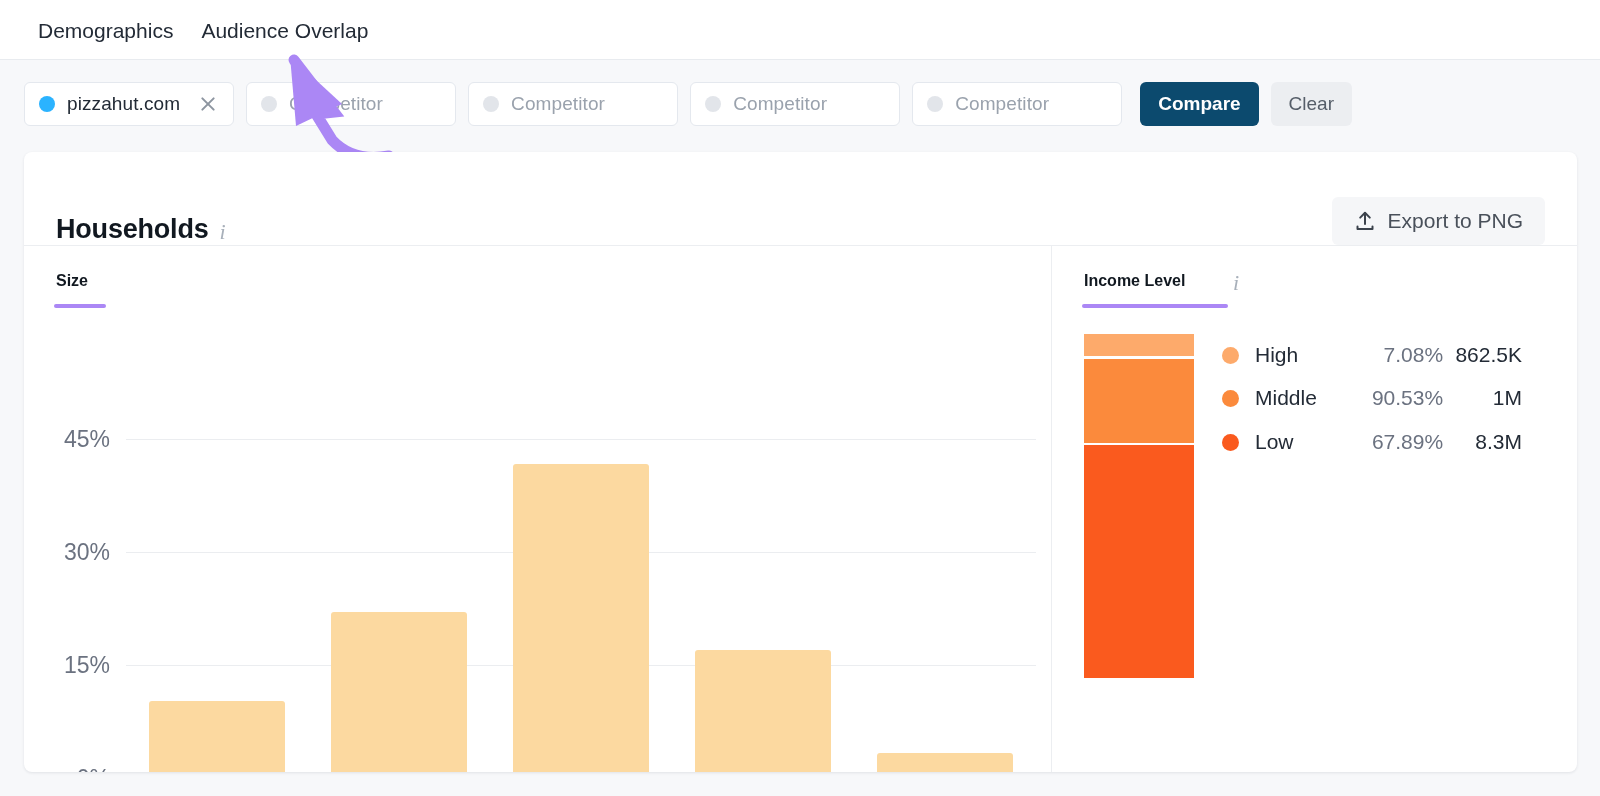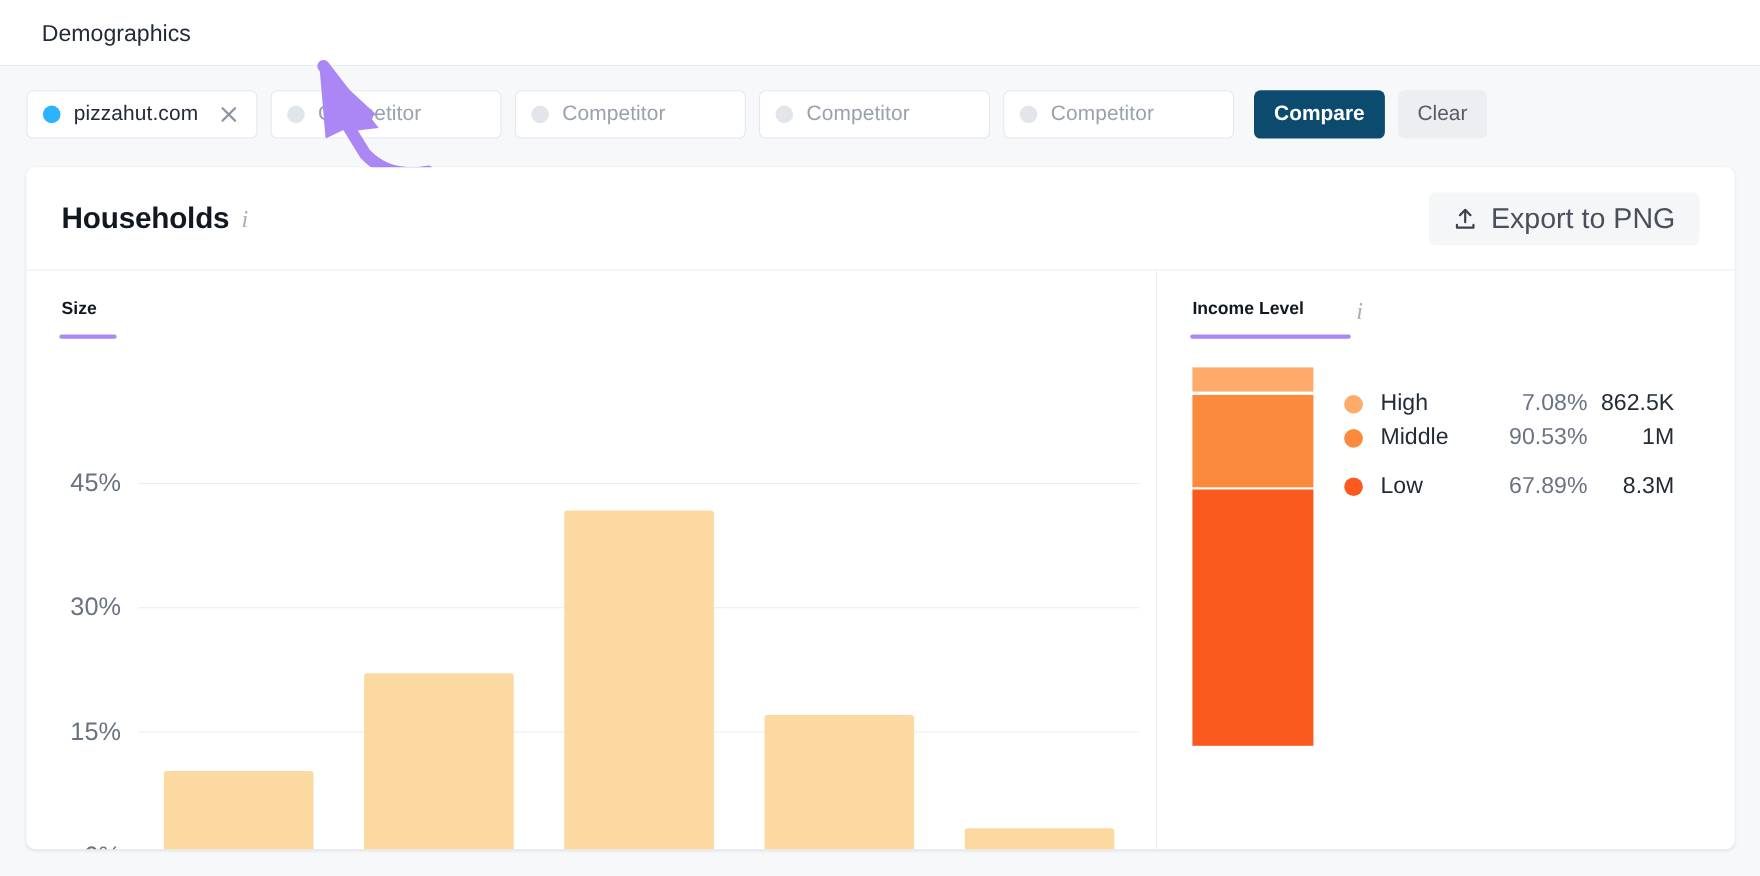--- a/index.html
+++ b/index.html
@@ -113,21 +113,21 @@
     left: 24px; top: 152px;
     width: 1553px; height: 620px;
     background: #ffffff;
     border-radius: 8px;
     box-shadow: 0 1px 3px rgba(30,40,60,.10);
     overflow: hidden;
   }
   .card-head {
     height: 94px;
     border-bottom: 1px solid #eceef1;
-    display: flex; align-items: center;
+    display: flex; align-items: flex-end;
     padding: 0 32px;
   }
   .card-title {
     font-size: 27px; font-weight: 700; color: #111820;
     letter-spacing: -.2px;
   }
   .info-i {
     display: inline-block;
     margin-left: 11px;
     font-family: "Liberation Serif", serif;
@@ -137,21 +137,21 @@
     cursor: pointer;
     vertical-align: 2px;
   }
   .btn-export {
     margin-left: auto;
     height: 48px;
     padding: 0 22px;
     background: #f5f6f8;
     border: none; border-radius: 6px;
     display: flex; align-items: center; gap: 12px;
-    font-family: inherit; font-size: 26px; color: #49505a;
+    font-family: inherit; font-size: 21px; color: #49505a;
     cursor: pointer;
   }
 
   .card-body { display: flex; height: 526px; }
   .panel-left  { width: 1027px; position: relative; }
   .panel-right { flex: 1; border-left: 1px solid #eceef1; position: relative; }
 
   .sub-title {
     position: absolute;
     font-size: 16px; font-weight: 700; color: #111820;
@@ -208,20 +208,21 @@
   .legend-abs {
     font-size: 21px; color: #232b36;
     width: 88px; text-align: right;
   }
 </style>
 </head>
 <body>
 
 <div class="tabbar">
   <div class="tab">Demographics</div>
+  <div class="tab">Audience Overlap</div>
 </div>
 
 <div class="comparebar">
 
   <div class="chip filled">
     <span class="dot blue"></span>
     <span class="chip-label">pizzahut.com</span>
     <span class="chip-x"></span>
   </div>
 
@@ -303,21 +304,21 @@
       <div class="sub-title" style="left:32px; top:26px;">Income Level</div>
       <span class="info-i" style="position:absolute; left:181px; top:24px; margin:0;">i</span>
       <div class="sub-underline" style="left:30px; top:58px; width:146px;"></div>
 
       <div id="stack-layer" class="stack" style="left:32px; top:88px; height:347px;">
           <div class="stack-seg" style="top: 0px; height: 22.0676px; background: rgb(253, 170, 107);"></div>
           <div class="stack-seg" style="top: 24.5676px; height: 84.3541px; background: rgb(251, 138, 60);"></div>
           <div class="stack-seg" style="top: 111.422px; height: 233.078px; background: rgb(250, 90, 30);"></div>
         </div>
       <div id="legend-layer">
-          <div class="legend-row" style="left: 170px; top: 110px;">
+          <div class="legend-row" style="left: 170px; top: 98px;">
             <span class="legend-dot" style="background: rgb(253, 170, 107);"></span>
             <span class="legend-name">High</span>
             <span class="legend-pct">7.08%</span>
             <span class="legend-abs">862.5K</span>
           </div>
           <div class="legend-row" style="left: 170px; top: 141px;">
             <span class="legend-dot" style="background: rgb(251, 138, 60);"></span>
             <span class="legend-name">Middle</span>
             <span class="legend-pct">90.53%</span>
             <span class="legend-abs">1M</span>

